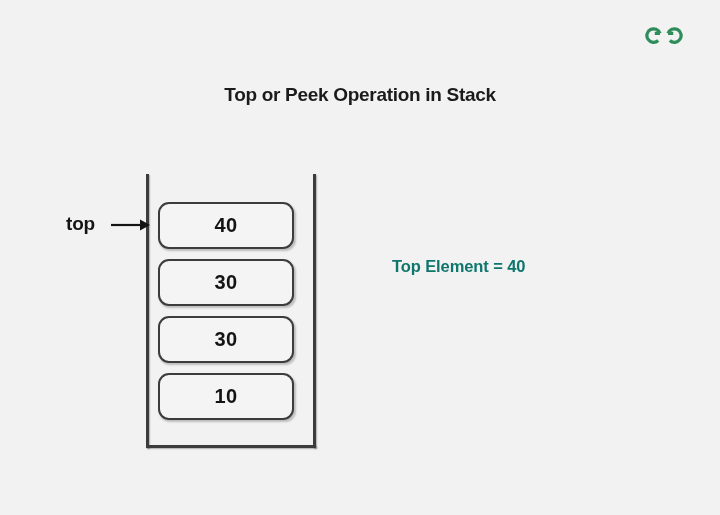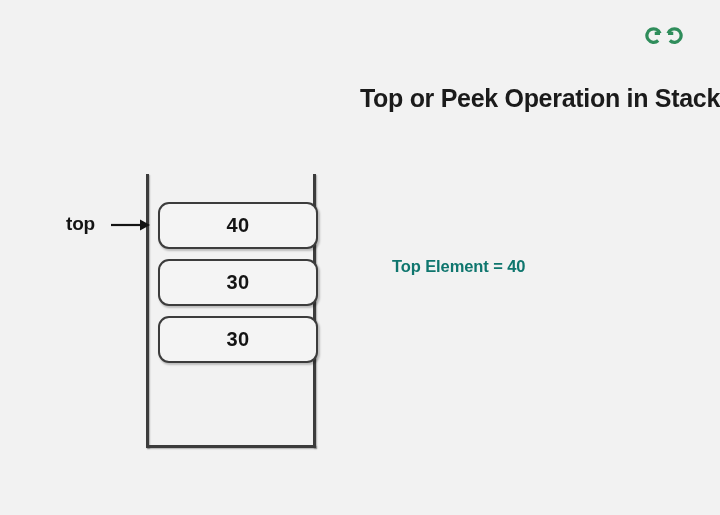--- a/index.html
+++ b/index.html
@@ -31,22 +31,22 @@
     width: 38px;
     height: 30px;
   }
 
   
   .title {
     position: absolute;
     left: 0;
     top: 84px;
     width: 720px;
-    text-align: right;
-    font-size: 25px;
+    text-align: center;
+    font-size: 19px;
     font-weight: 900;
     letter-spacing: -0.3px;
     color: #1b1b1b;
     font-family: "Liberation Sans", sans-serif;
   }
 
   
   .stack-wrap {
     position: absolute;
     left: 146px;
@@ -80,21 +80,21 @@
 
   
   .boxes {
     position: absolute;
     left: 158px;
     top: 202px;
     width: 144px;
   }
   .box {
     position: relative;
-    width: 160px;
+    width: 136px;
     height: 47px;
     margin-bottom: 10px;
     border: 2px solid #3c3c3c;
     border-radius: 11px;
     background: #f4f4f4;
     box-shadow: 1.5px 2px 2px rgba(0,0,0,0.22);
     display: flex;
     align-items: center;
     justify-content: center;
     box-sizing: border-box;
@@ -176,20 +176,23 @@
   <div class="boxes">
     <div class="box">
       <span class="box-value">40</span>
     </div>
     <div class="box">
       <span class="box-value">30</span>
     </div>
     <div class="box">
       <span class="box-value">30</span>
     </div>
+    <div class="box">
+      <span class="box-value">10</span>
+    </div>
   </div>
 
   <div class="top-label">top</div>
   <div class="top-arrow">
     <svg viewBox="0 0 40 18" width="40" height="18" aria-hidden="true">
       <line x1="0" y1="9" x2="31" y2="9" stroke="#141414" stroke-width="2.2"></line>
       <polygon points="29,3.4 39,9 29,14.6" fill="#141414"></polygon>
     </svg>
   </div>
 

